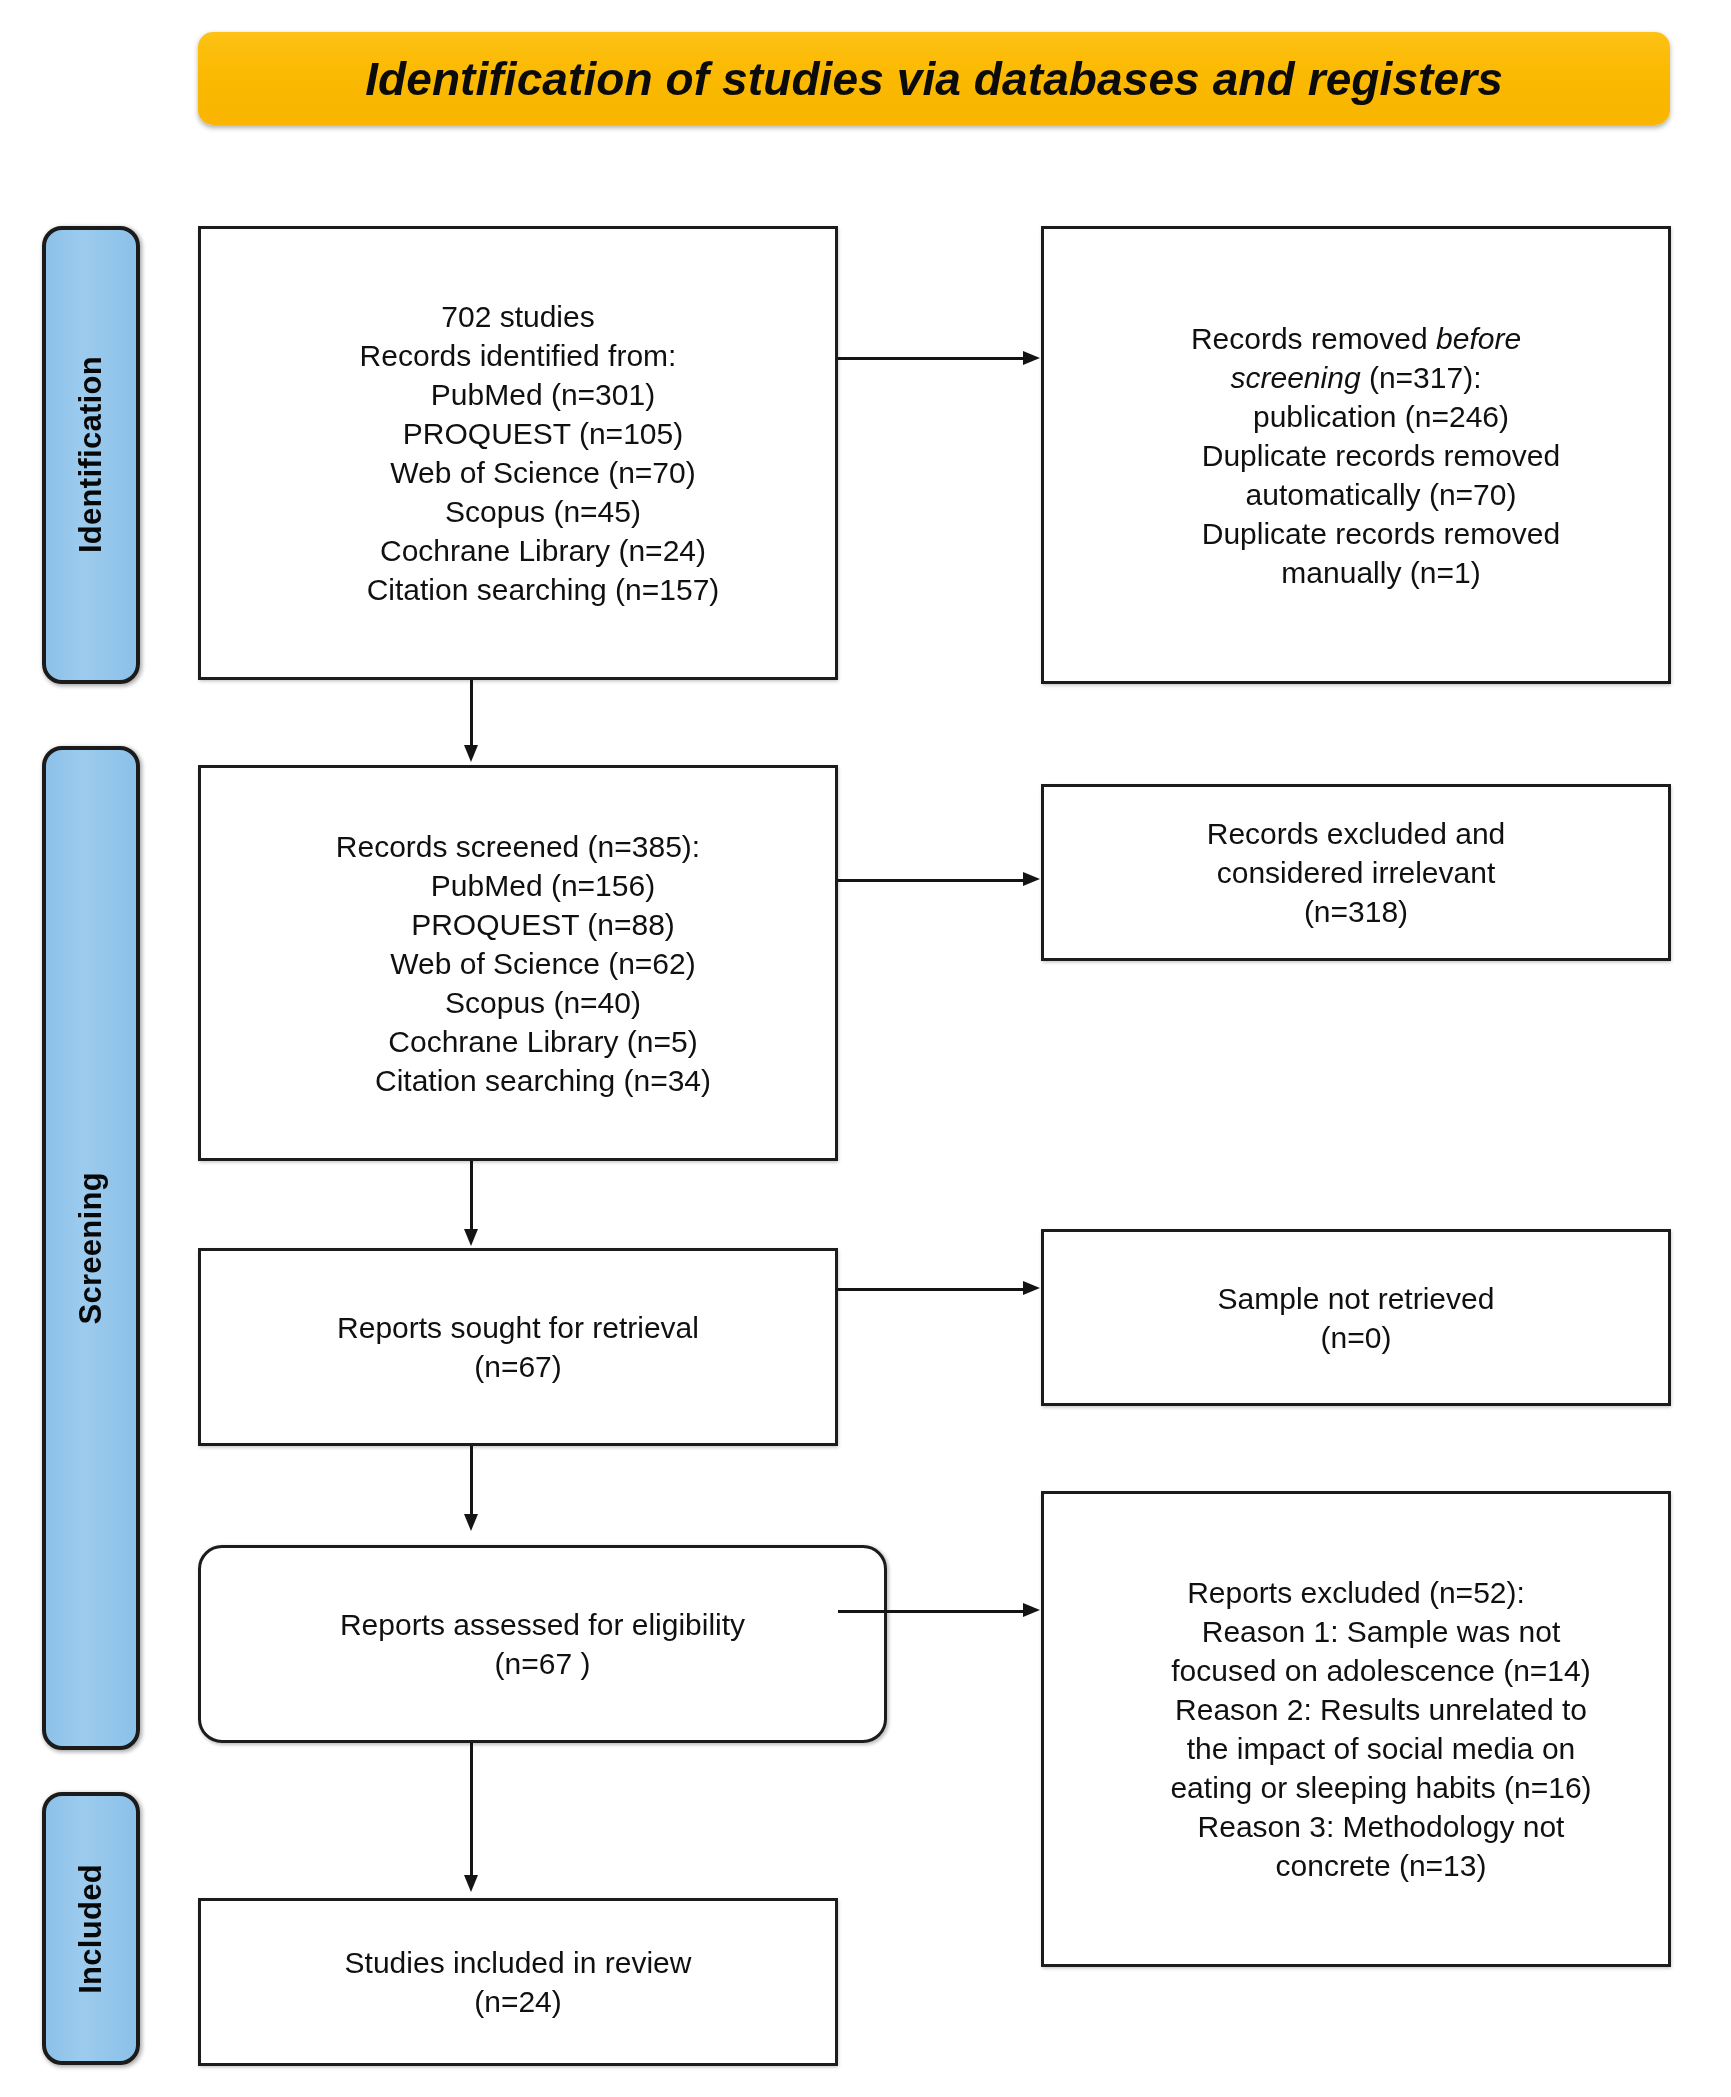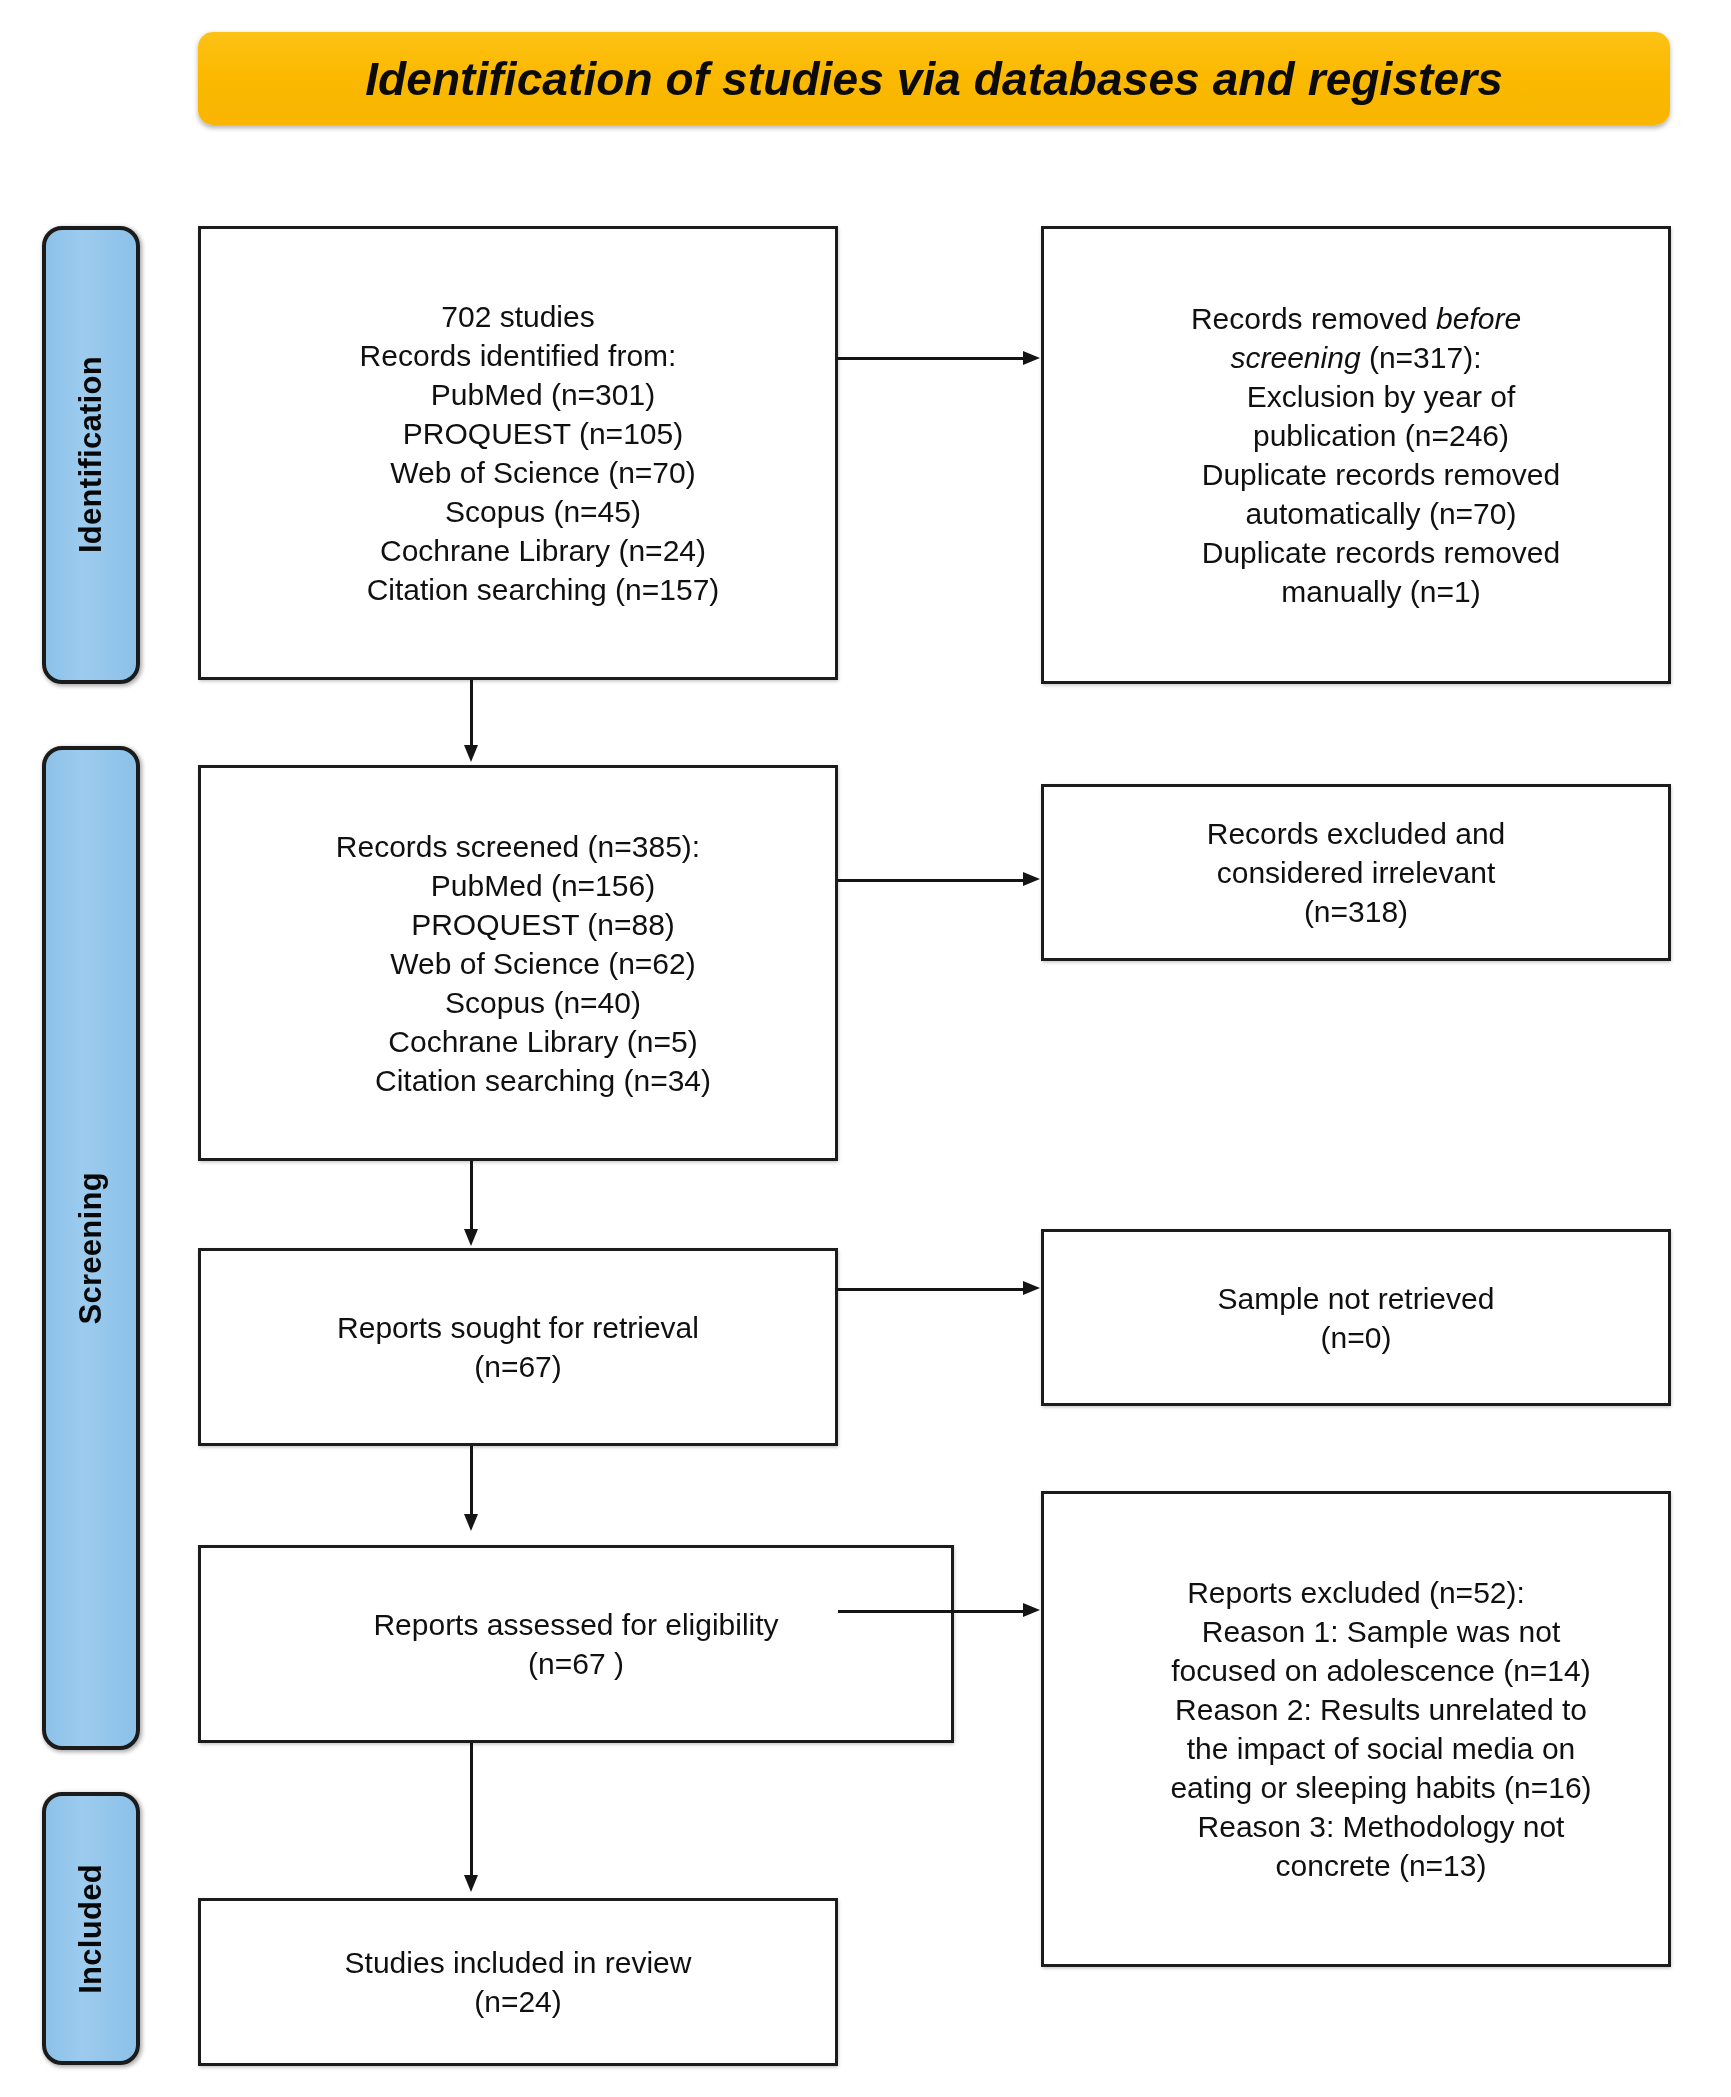--- a/index.html
+++ b/index.html
@@ -153,21 +153,20 @@
     </div>
   </div>
 
   <div class="hline" style="left:838px; top:357px; width:186px;"></div>
   <div class="arrow-right" style="left:1023px; top:351px;"></div>
 
   <div class="flow-box" style="left:1041px; top:226px; width:630px; height:458px;">
     <div class="flow-box-inner">
       <div class="flow-line"><span>Records removed </span><span class="ital">before</span></div>
       <div class="flow-line"><span class="ital">screening</span><span> (n=317):</span></div>
-      <div class="flow-line indent">Exclusion by year of</div>
       <div class="flow-line indent">publication (n=246)</div>
       <div class="flow-line indent">Duplicate records removed</div>
       <div class="flow-line indent">automatically (n=70)</div>
       <div class="flow-line indent">Duplicate records removed</div>
       <div class="flow-line indent">manually (n=1)</div>
     </div>
   </div>
 
   <div class="vline" style="left:470px; top:680px; height:70px;"></div>
   <div class="arrow-down" style="left:464px; top:745px;"></div>
@@ -211,21 +210,21 @@
   <div class="flow-box" style="left:1041px; top:1229px; width:630px; height:177px;">
     <div class="flow-box-inner">
       <div class="flow-line">Sample not retrieved</div>
       <div class="flow-line">(n=0)</div>
     </div>
   </div>
 
   <div class="vline" style="left:470px; top:1446px; height:73px;"></div>
   <div class="arrow-down" style="left:464px; top:1514px;"></div>
 
-  <div class="flow-box" style="left:198px; top:1545px; width:756px; height:198px;">
+  <div class="flow-box" style="left:198px; top:1545px; width:689px; height:198px;border-radius:24px;">
     <div class="flow-box-inner">
       <div class="flow-line">Reports assessed for eligibility</div>
       <div class="flow-line">(n=67 )</div>
     </div>
   </div>
 
   <div class="hline" style="left:838px; top:1610px; width:186px;"></div>
   <div class="arrow-right" style="left:1023px; top:1603px;"></div>
 
   <div class="flow-box" style="left:1041px; top:1491px; width:630px; height:476px;">

